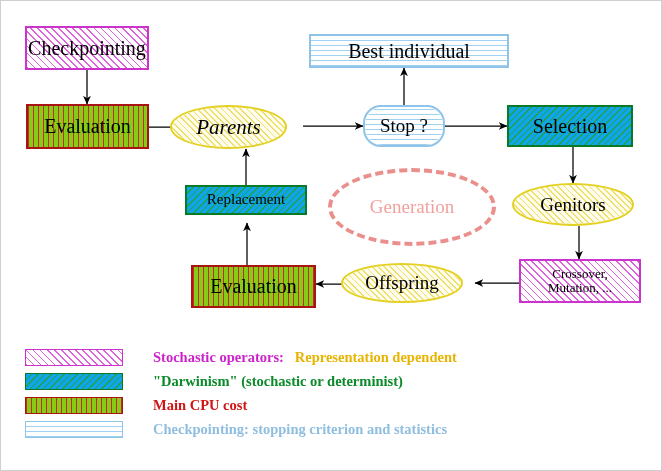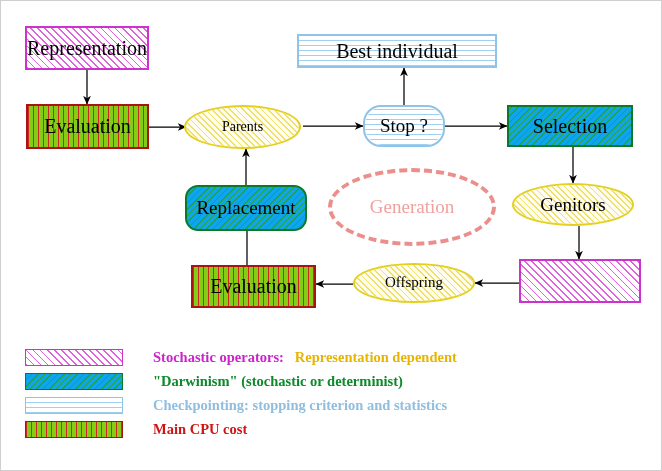--- a/index.html
+++ b/index.html
@@ -90,58 +90,60 @@
           <line x1="518" y1="282" x2="474" y2="282" marker-end="url(#ah)"></line>
           <line x1="352" y1="283" x2="315" y2="283" marker-end="url(#ah)"></line>
           <line x1="246" y1="264" x2="246" y2="222" marker-end="url(#ah)"></line>
           <line x1="245" y1="184" x2="245" y2="148" marker-end="url(#ah)"></line>
         </g>
     </svg>
 
     <div id="nodes">
         <div class="node box s-magenta" style="left: 24px; top: 25px; width: 124px; height: 44px; font-size: 20px;">
           <div class="hatch"></div>
-          <span class="lbl">Representation</span>
+          <span class="lbl">Checkpointing</span>
         </div>
         <div class="node box s-red" style="left: 25px; top: 103px; width: 123px; height: 45px; font-size: 20px;">
           <div class="hatch"></div>
           <span class="lbl">Evaluation</span>
         </div>
-        <div class="node ellipse s-yellow" style="left: 183px; top: 104px; width: 117px; height: 44px; font-size: 14px;">
+        <div class="node ellipse s-yellow" style="left: 169px; top: 104px; width: 117px; height: 44px; font-size: 21px; font-style: italic;">
           <div class="hatch"></div>
           <span class="lbl">Parents</span>
         </div>
-        <div class="node box s-blue" style="left: 296px; top: 33px; width: 200px; height: 34px; font-size: 20px;">
+        <div class="node box s-blue" style="left: 308px; top: 33px; width: 200px; height: 34px; font-size: 20px;">
           <div class="hatch"></div>
           <span class="lbl">Best individual</span>
         </div>
         <div class="node box rounded s-blue" style="left: 362px; top: 104px; width: 82px; height: 42px; font-size: 19px;">
           <div class="hatch"></div>
           <span class="lbl">Stop ?</span>
         </div>
         <div class="node box s-green" style="left: 506px; top: 104px; width: 126px; height: 42px; font-size: 20px;">
           <div class="hatch"></div>
           <span class="lbl">Selection</span>
         </div>
         <div class="node ellipse s-yellow" style="left: 511px; top: 182px; width: 122px; height: 43px; font-size: 19px;">
           <div class="hatch"></div>
           <span class="lbl">Genitors</span>
         </div>
         <div class="node box s-magenta" style="left: 518px; top: 258px; width: 122px; height: 44px; font-size: 13px;">
           <div class="hatch"></div>
+          <span class="lbl">Crossover,
+Mutation, ...</span>
         </div>
-        <div class="node ellipse s-yellow" style="left: 352px; top: 262px; width: 122px; height: 40px; font-size: 15px; font-family: Liberation Serif, serif;">
+        <div class="node ellipse s-yellow" style="left: 340px; top: 262px; width: 122px; height: 40px; font-size: 19px; font-family: Liberation Serif, serif;">
           <div class="hatch"></div>
           <span class="lbl">Offspring</span>
         </div>
         <div class="node box s-red" style="left: 190px; top: 264px; width: 125px; height: 43px; font-size: 20px;">
           <div class="hatch"></div>
           <span class="lbl">Evaluation</span>
         </div>
-        <div class="node box s-green" style="left: 184px; top: 184px; width: 122px; height: 46px; font-size: 19px; border-radius: 13px;">
+        <div class="node box s-green" style="left: 184px; top: 184px; width: 122px; height: 30px; font-size: 15px;">
           <div class="hatch"></div>
           <span class="lbl">Replacement</span>
         </div>
         <div class="node ellipse s-dashed" style="left: 327px; top: 167px; width: 168px; height: 78px; font-size: 19px; align-items: center;">
           <span class="lbl">Generation</span>
         </div>
       </div>
 
     <div id="legend">
         <div class="leg-row">
@@ -150,26 +152,26 @@
           </div>
           <div class="leg-text"><span style="color: rgb(204, 34, 204);">Stochastic operators:</span><span>&nbsp;&nbsp;&nbsp;</span><span class="t2" style="color: rgb(232, 180, 0);">Representation dependent</span></div>
         </div>
         <div class="leg-row">
           <div class="swatch s-green" style="border-color: rgb(10, 122, 40);">
             <div class="hatch"></div>
           </div>
           <div class="leg-text"><span style="color: rgb(10, 138, 40);">"Darwinism" (stochastic or determinist)</span></div>
         </div>
         <div class="leg-row">
+          <div class="swatch s-red" style="border-color: rgb(168, 20, 20);">
+            <div class="hatch"></div>
+          </div>
+          <div class="leg-text"><span style="color: rgb(208, 20, 20);">Main CPU cost</span></div>
+        </div>
+        <div class="leg-row">
           <div class="swatch s-blue" style="border-color: rgb(143, 196, 232);">
             <div class="hatch"></div>
           </div>
           <div class="leg-text"><span style="color: rgb(143, 190, 223);">Checkpointing: stopping criterion and statistics</span></div>
-        </div>
-        <div class="leg-row">
-          <div class="swatch s-red" style="border-color: rgb(168, 20, 20);">
-            <div class="hatch"></div>
-          </div>
-          <div class="leg-text"><span style="color: rgb(208, 20, 20);">Main CPU cost</span></div>
         </div>
       </div>
   </div>
 </div>
 
 </body></html>

